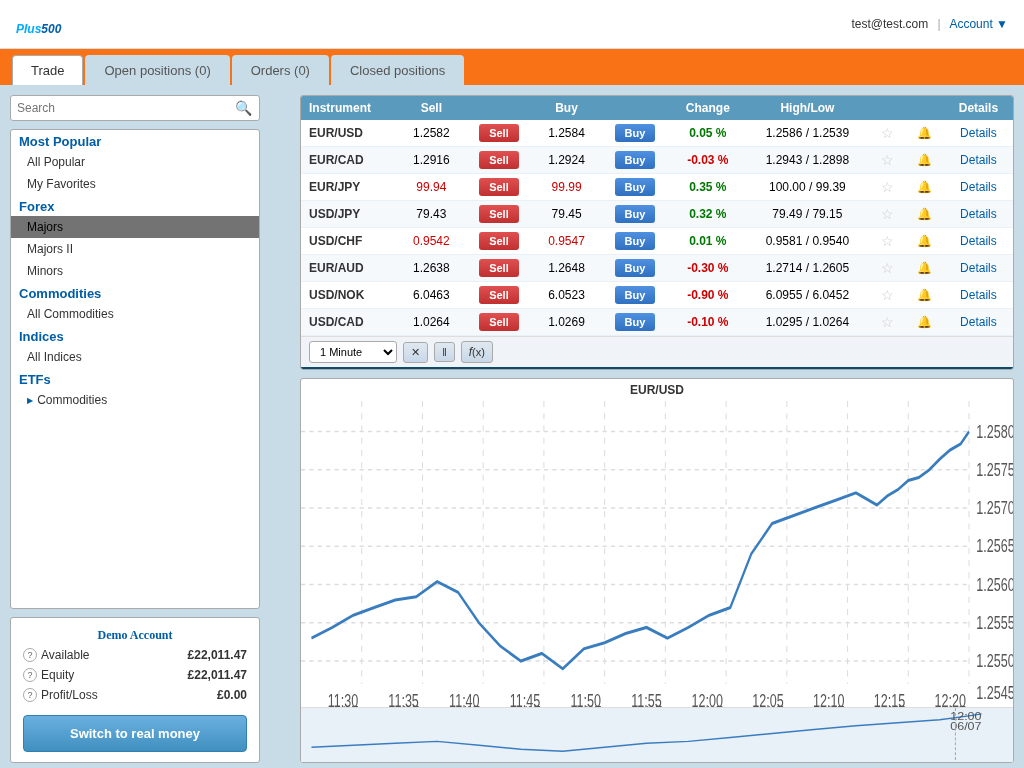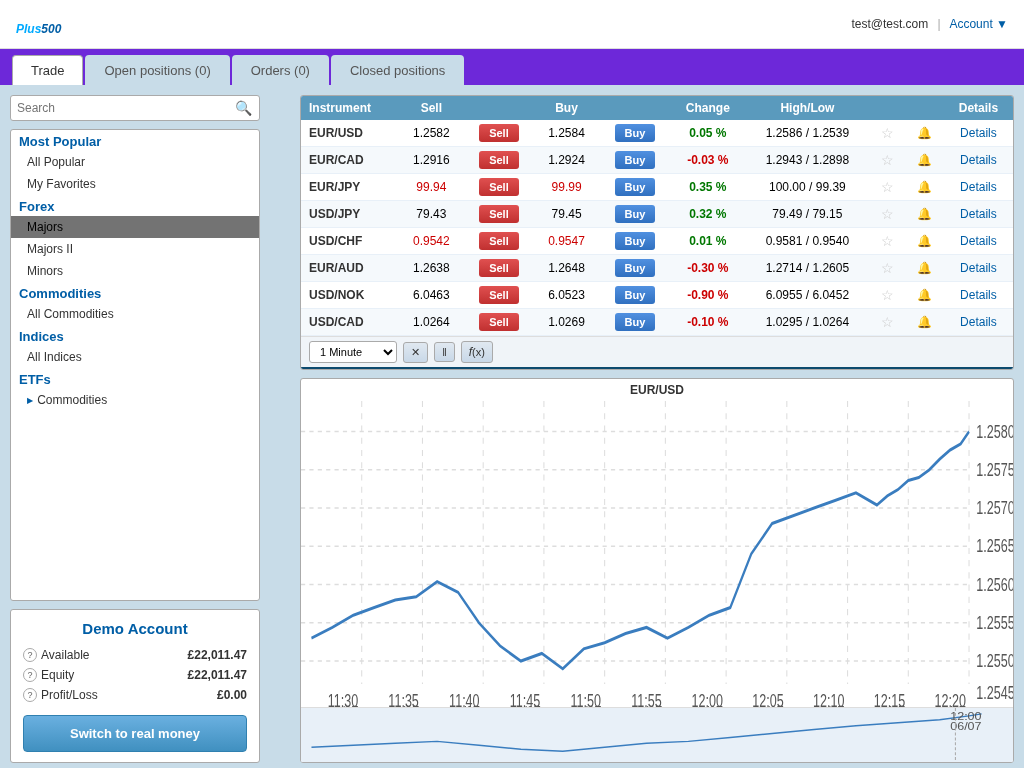--- a/index.html
+++ b/index.html
@@ -7,21 +7,21 @@
 
     
     #header { background: #fff; padding: 8px 16px; display: flex; align-items: center; justify-content: space-between; border-bottom: 1px solid #ddd; }
     #logo { font-size: 28px; font-weight: bold; color: #005ea6; font-style: italic; }
     #logo span { color: #00aaff; }
     #account-info { font-size: 12px; color: #333; }
     #account-info a { color: #005ea6; text-decoration: none; }
     #account-info .sep { color: #aaa; margin: 0 6px; }
 
     
-    #nav-tabs { background: #6d28d9; padding: 6px 12px 0; display: flex; gap: 2px; }
+    #nav-tabs { background: #f97316; padding: 6px 12px 0; display: flex; gap: 2px; }
     .nav-tab { padding: 7px 18px; border-radius: 4px 4px 0 0; cursor: pointer; font-size: 13px; color: #333; border: 1px solid transparent; border-bottom: none; }
     .nav-tab.active { background: #fff; color: #333; border-color: #aaa; }
     .nav-tab:not(.active) { background: #c8dce8; color: #555; }
 
     
     #main { display: flex; padding: 10px; gap: 10px; height: calc(768px - 80px); }
 
     
     #sidebar { width: 250px; flex-shrink: 0; display: flex; flex-direction: column; gap: 8px; justify-content: space-between; }
     #search-box { background: #fff; border: 1px solid #aaa; border-radius: 3px; display: flex; align-items: center; padding: 4px 6px; }
@@ -30,21 +30,21 @@
 
     #sidebar-nav { background: #fff; border: 1px solid #aaa; border-radius: 3px; flex: 1; overflow: hidden; position: relative; }
     #sidebar-scroll { height: 280px; overflow-y: auto; overflow-x: hidden; }
     .sidebar-category { color: #005ea6; font-weight: bold; padding: 4px 8px 2px; font-size: 13px; }
     .sidebar-item { padding: 4px 8px 4px 16px; cursor: pointer; color: #333; display: flex; align-items: center; }
     .sidebar-item.active { background: #737373; color: #000; }
     .sidebar-item.has-arrow::before { content: "▶"; font-size: 8px; color: #005ea6; margin-right: 4px; }
 
     
     #demo-account { background: #fff; border: 1px solid #aaa; border-radius: 3px; padding: 10px 12px; }
-    #demo-account .title { color: #005ea6; font-weight: bold; text-align: center; margin-bottom: 8px; font-size: 15px; }
+    #demo-account .title { color: #005ea6; font-weight: bold; text-align: center; margin-bottom: 2px; font-size: 12px; font-family: Liberation Serif, serif; }
     .account-row { display: flex; align-items: center; padding: 3px 0; }
     .account-label { color: #333; flex: 1; display: flex; align-items: center; gap: 4px; }
     .account-label .qmark { display: inline-flex; align-items: center; justify-content: center; width: 14px; height: 14px; border: 1px solid #aaa; border-radius: 50%; color: #666; font-size: 9px; cursor: pointer; }
     .account-value { color: #333; font-weight: bold; }
 
     #switch-btn { background: linear-gradient(to bottom, #6ab0e0, #4090c0); color: #fff; border: 1px solid #3080b0; border-radius: 4px; padding: 10px 20px; width: 100%; cursor: pointer; font-size: 13px; margin-top: 10px; font-weight: bold; }
 
     
     #right-panel { flex: 1; display: flex; flex-direction: column; gap: 8px; min-width: 0; padding-left: 30px; }
 

